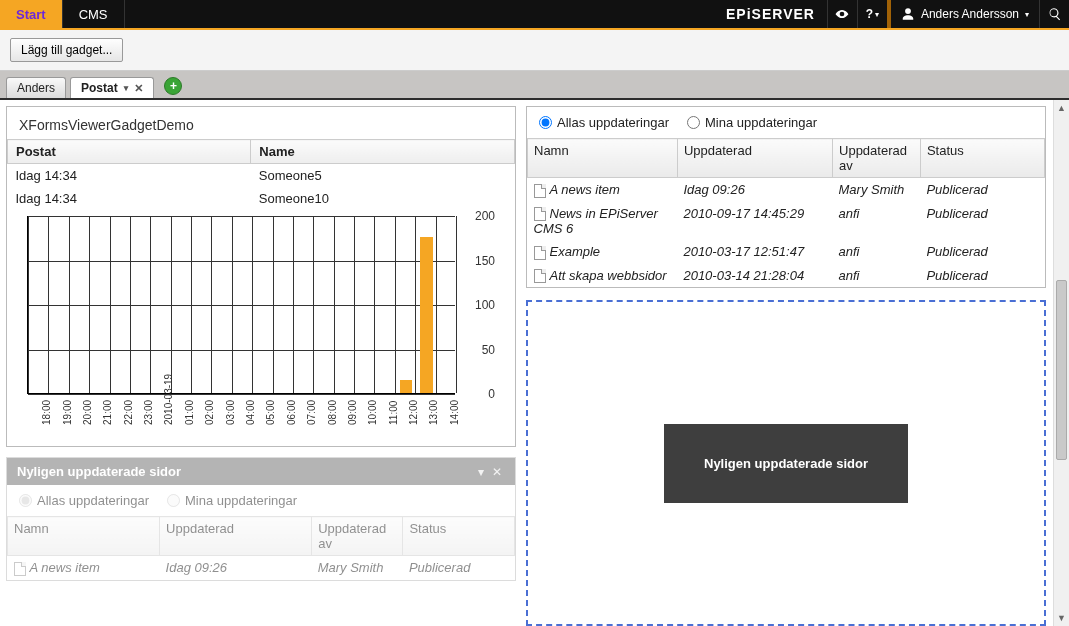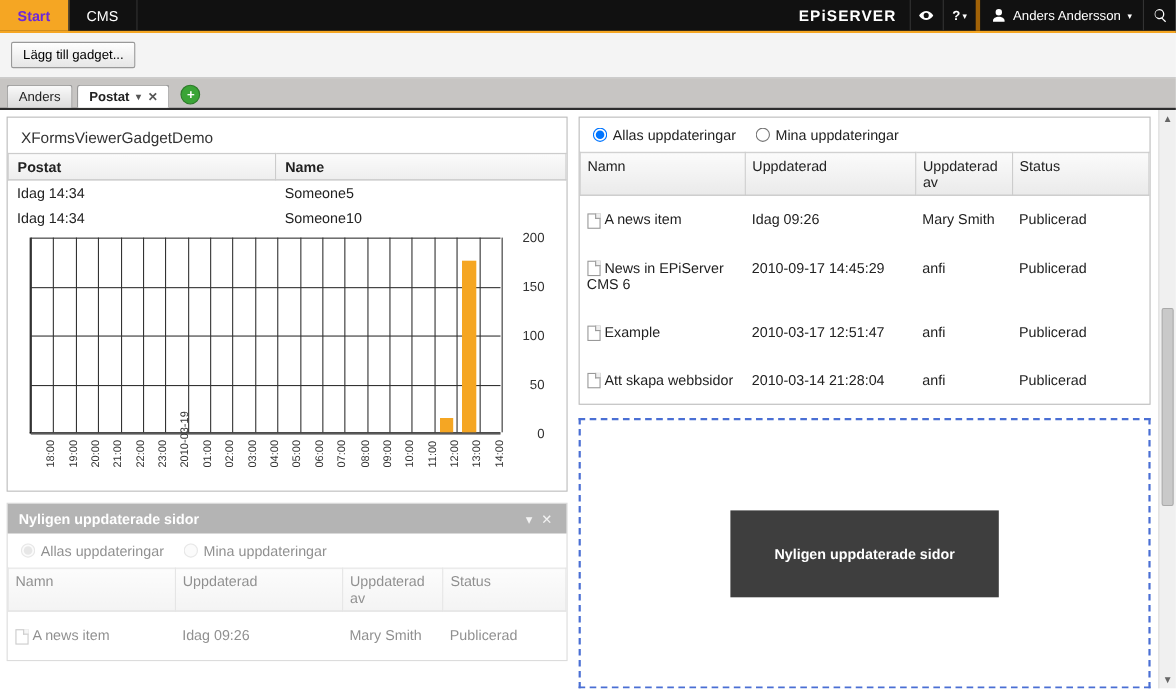--- a/index.html
+++ b/index.html
@@ -48,21 +48,21 @@
   .chart-plot .hline { position: absolute; left: 0; right: 0; border-top: 1px solid #333; }
   .chart .ylabel { position: absolute; right: 10px; font-size: 12px; color: #333; transform: translateY(-50%); }
   .chart .xlabel { position: absolute; bottom: 0; font-size: 10px; color: #333; transform-origin: left top; transform: rotate(-90deg); white-space: nowrap; }
   .chart .bar { position: absolute; bottom: 0; width: 14px; background: #f5a623; }
 
   
   .filter-row { padding: 8px 12px; display: flex; gap: 18px; align-items: center; }
   .filter-row label { display: flex; align-items: center; gap: 5px; cursor: pointer; font-size: 13px; }
   table.updates { width: 100%; border-collapse: collapse; font-size: 13px; }
   table.updates th { text-align: left; background: linear-gradient(#fbfbfb,#eaeaea); border: 1px solid #ccc; padding: 4px 6px; font-weight: normal; color: #222; vertical-align: top; }
-  table.updates td { padding: 14px 6px; vertical-align: top; }
+  table.updates td { padding: 4px 6px; vertical-align: top; font-style: italic; }
   .page-icon { display: inline-block; width: 12px; height: 14px; border: 1px solid #999; background: #fff; position: relative; margin-right: 4px; vertical-align: middle; }
   .page-icon::after { content: ""; position: absolute; right: -1px; top: -1px; width: 4px; height: 4px; background: #eee; border-left: 1px solid #999; border-bottom: 1px solid #999; }
 
   
   .dropzone { border: 2px dashed #4a6fd4; flex: 1; display: flex; align-items: center; justify-content: center; min-height: 230px; }
   .drag-ghost { background: #3e3e3e; color: #fff; padding: 32px 40px; font-size: 13px; font-weight: bold; }
 
   
   .gadget-hdr { background: #6c6c6c; color: #fff; padding: 6px 10px; display: flex; align-items: center; }
   .gadget-hdr .title { flex: 1; font-weight: bold; font-size: 13px; }

